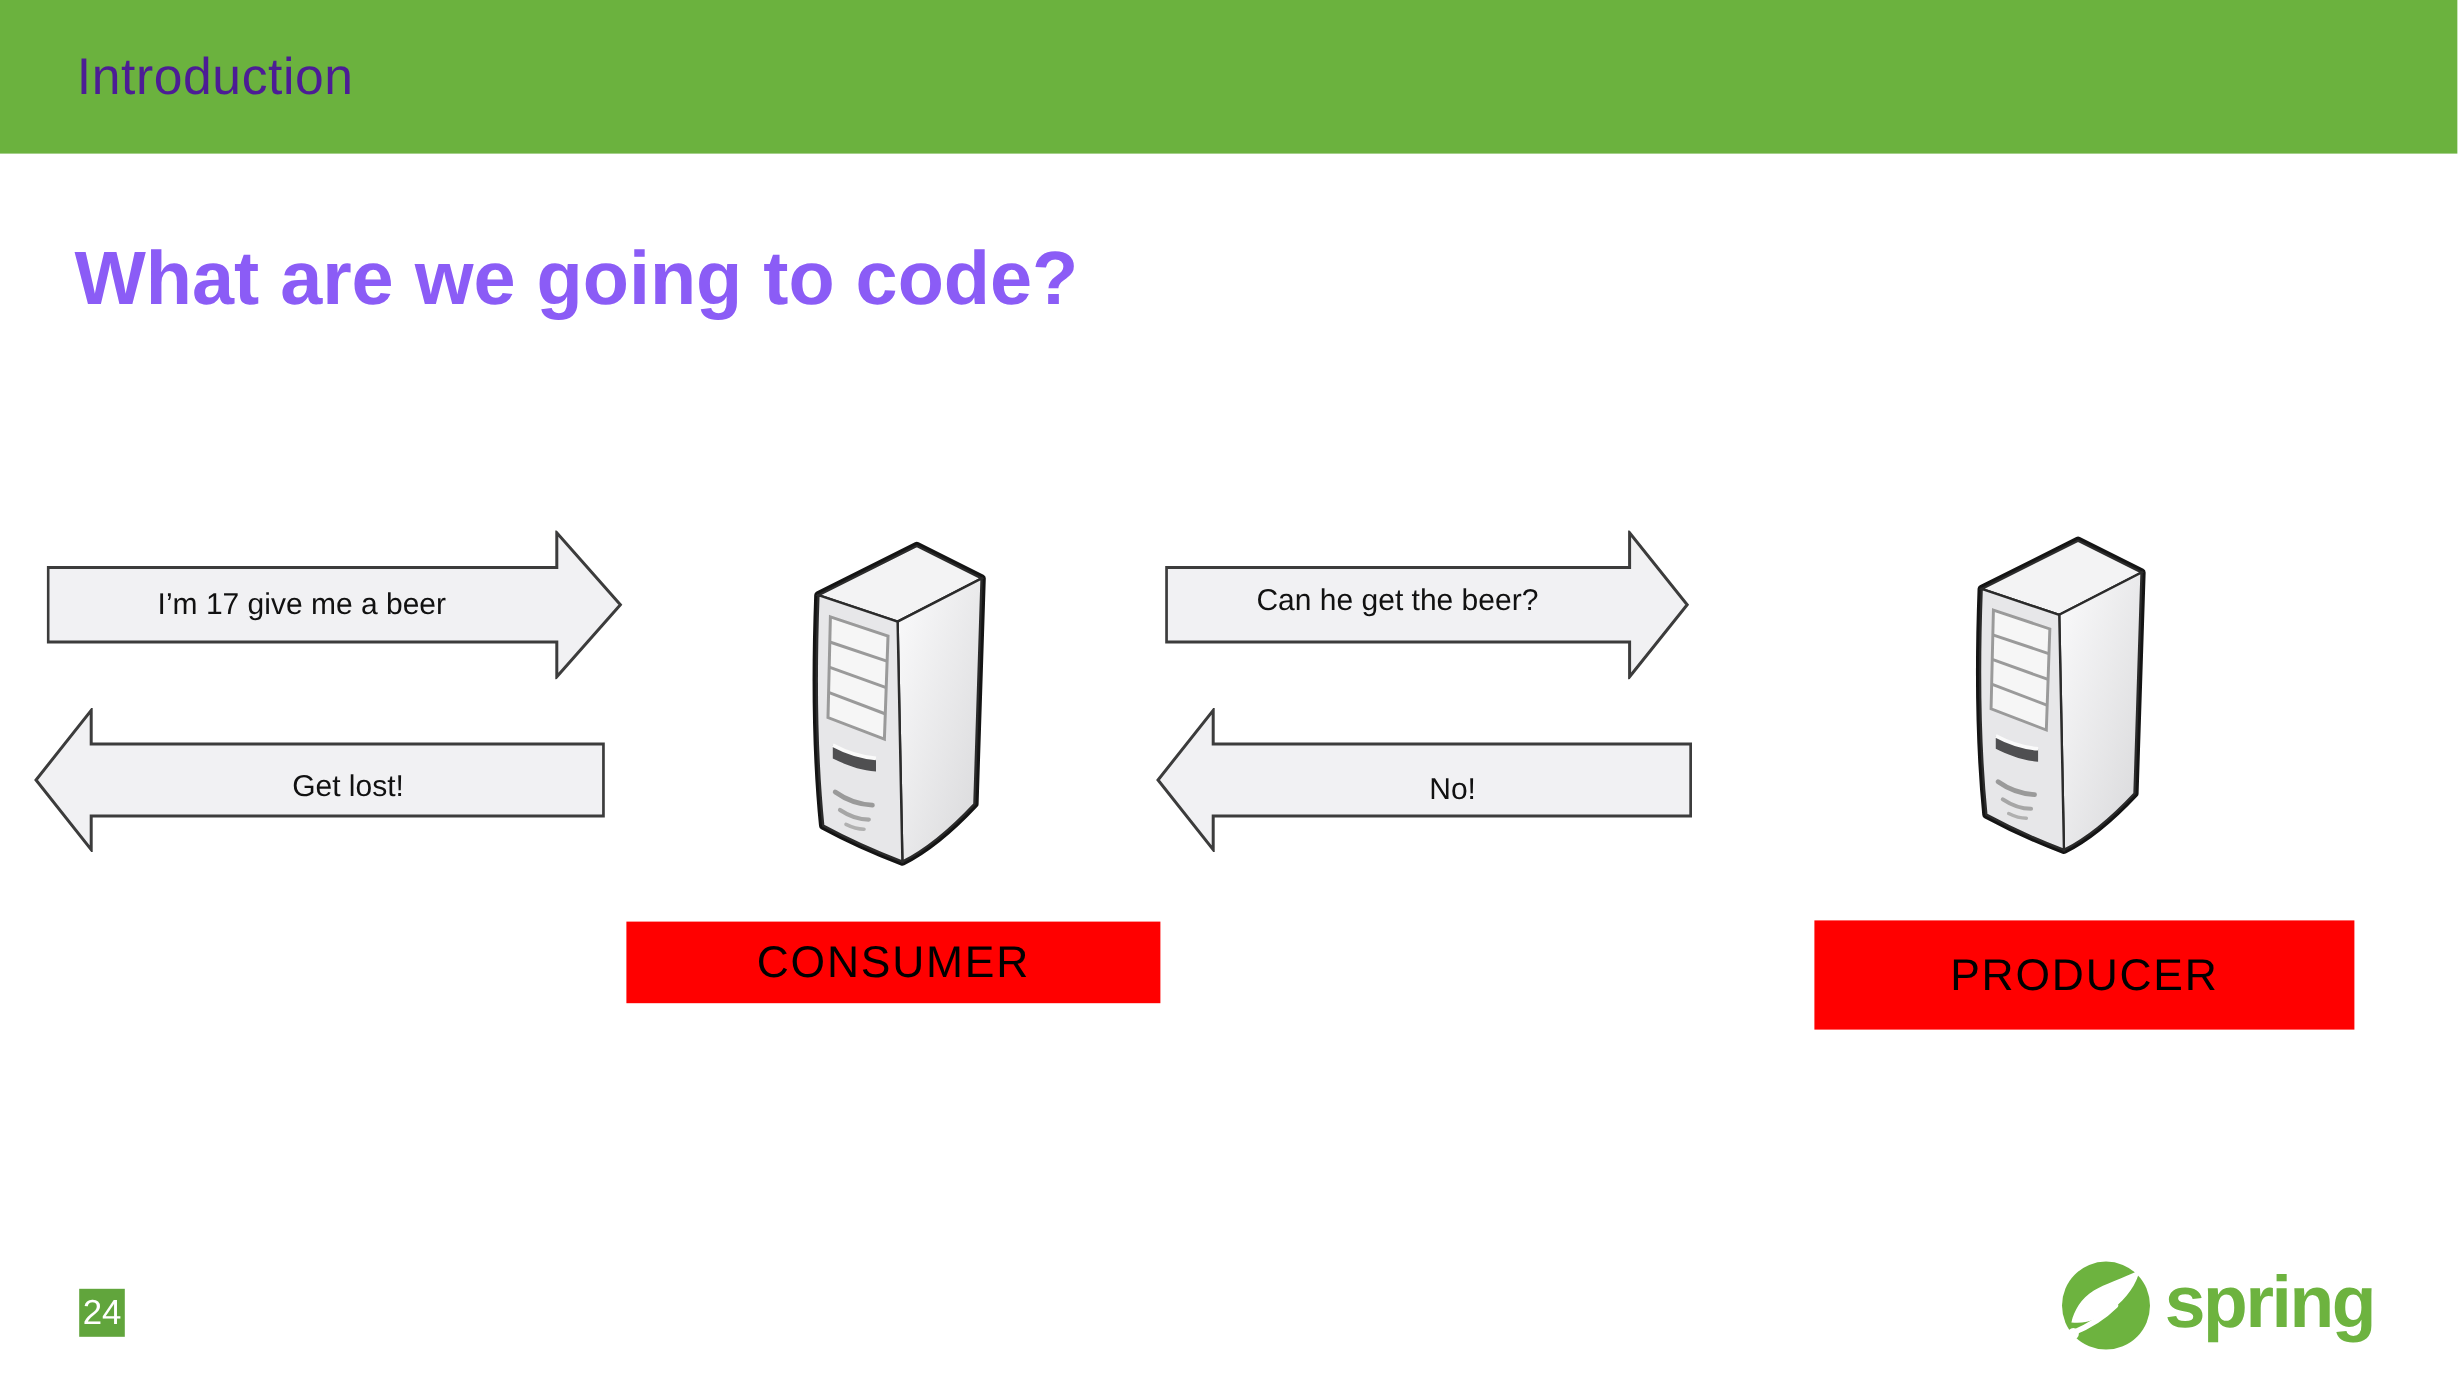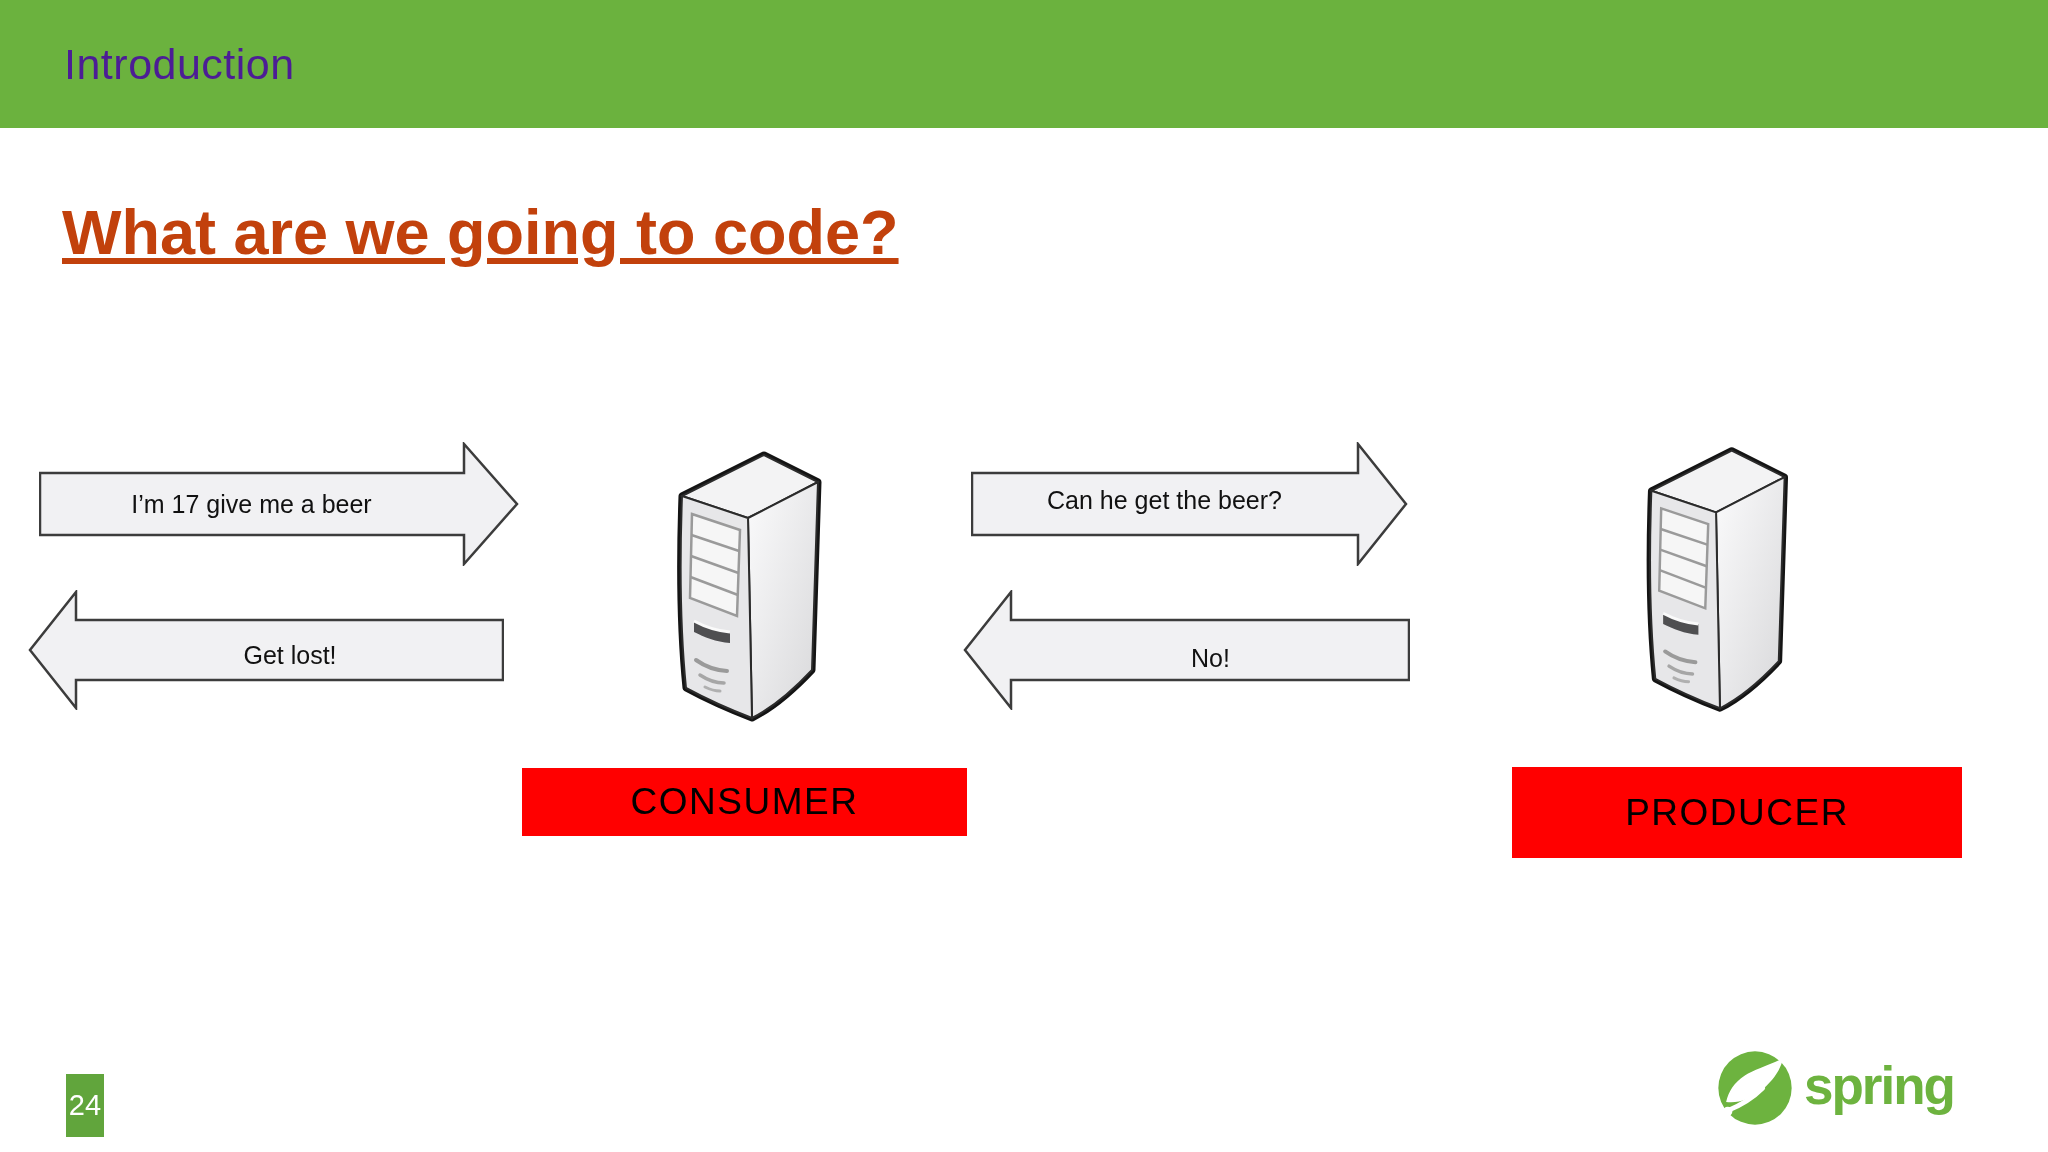--- a/index.html
+++ b/index.html
@@ -17,21 +17,21 @@
     background: #6BB23E;
   }
   .header-title {
     position: absolute; left: 64px; top: 40px;
     font-size: 43px; font-weight: 400; color: #4c1d95; letter-spacing: 0.5px;
   }
 
   
   .page-title {
     position: absolute; left: 62px; top: 196px;
-    font-size: 63px; font-weight: 700; color: #c2410c; letter-spacing: 0px; text-decoration: underline;
+    font-size: 63px; font-weight: 700; color: #8b5cf6; letter-spacing: 0px;
   }
 
   
   .arrow { position: absolute; }
   .arrow svg { display: block; }
   .arrow-label {
     position: absolute; display: flex; align-items: center; justify-content: center;
     font-size: 25px; color: #111111; white-space: nowrap;
   }
 
@@ -40,33 +40,33 @@
 
   
   .role-box {
     position: absolute; background: #FF0000;
     display: flex; align-items: center; justify-content: center;
     font-size: 37px; color: #000000; letter-spacing: 1.5px;
   }
 
   
   .page-badge {
-    position: absolute; left: 66px; top: 1074px; width: 38px; height: 63px;
+    position: absolute; left: 66px; top: 1074px; width: 38px; height: 40px;
     background: #61A53C; color: #ffffff; font-size: 29px;
     display: flex; align-items: center; justify-content: center;
   }
 
   
   .spring-logo {
     position: absolute; left: 1716px; top: 1046px; height: 84px;
     display: flex; align-items: center;
   }
   .spring-logo svg { width: 78px; height: 78px; display: block; }
   .spring-wordmark {
-    font-size: 53px; font-weight: 700; color: #6DB33F;
+    font-size: 61px; font-weight: 700; color: #6DB33F;
     letter-spacing: -2px; margin-left: 10px; margin-top: -6px;
   }
   .hidden-defs { position: absolute; width: 0; height: 0; overflow: hidden; }
 </style>
 </head>
 <body>
 
 <div class="slide">
 
   <svg class="hidden-defs" aria-hidden="true">

